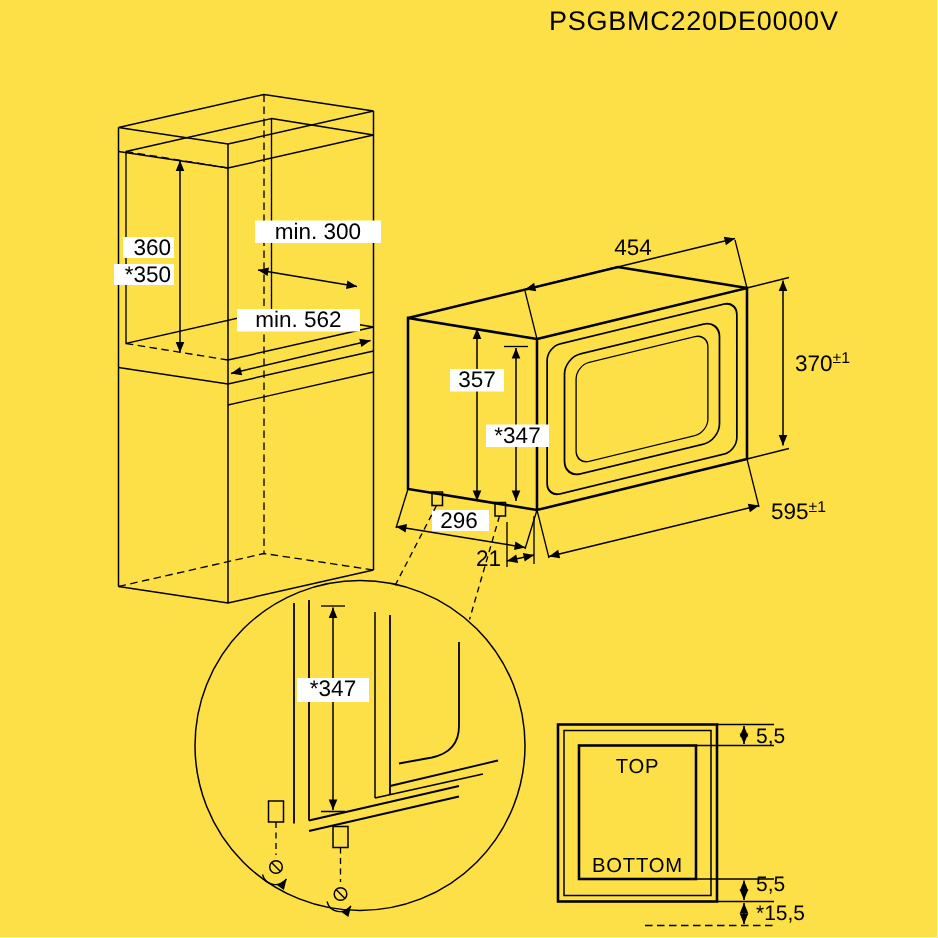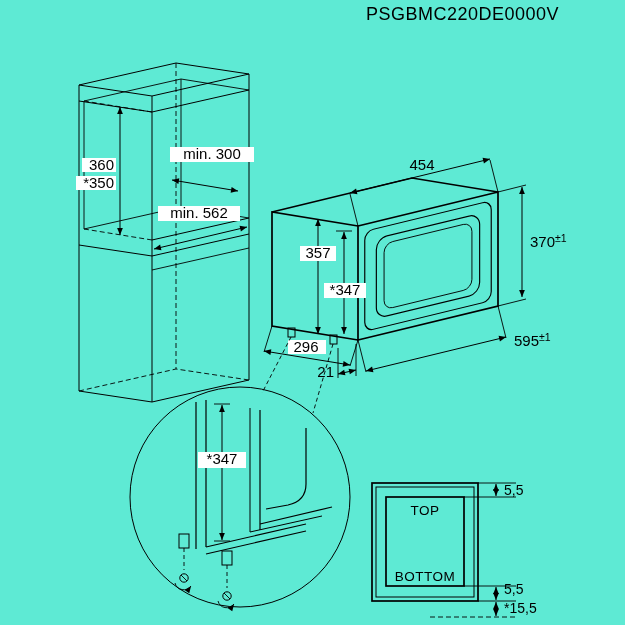--- a/index.html
+++ b/index.html
@@ -1,16 +1,16 @@
 <!DOCTYPE html>
 <html><head>
 <meta charset="utf-8">
 <style>
   html,body{margin:0;padding:0;background:#ffffff;}
-  .page{position:relative;width:625px;height:625px;background:#5eead4;overflow:hidden;}
+  .page{position:relative;width:625px;height:625px;background:#fde047;overflow:hidden;}
   svg{display:block;}
   text{font-family:"Liberation Sans","DejaVu Sans",sans-serif;fill:#000;}
   .dim{font-size:15px;}
   .dim-s{font-size:14px;}
   .lbl{font-size:13.5px;letter-spacing:.5px;}
   .title{font-size:18px;letter-spacing:.5px;}
   .tol{font-size:10.5px;}
   .ln{stroke:#000;fill:none;stroke-width:1;}
   .thin{stroke-width:.9;}
   .med{stroke-width:1.2;}

